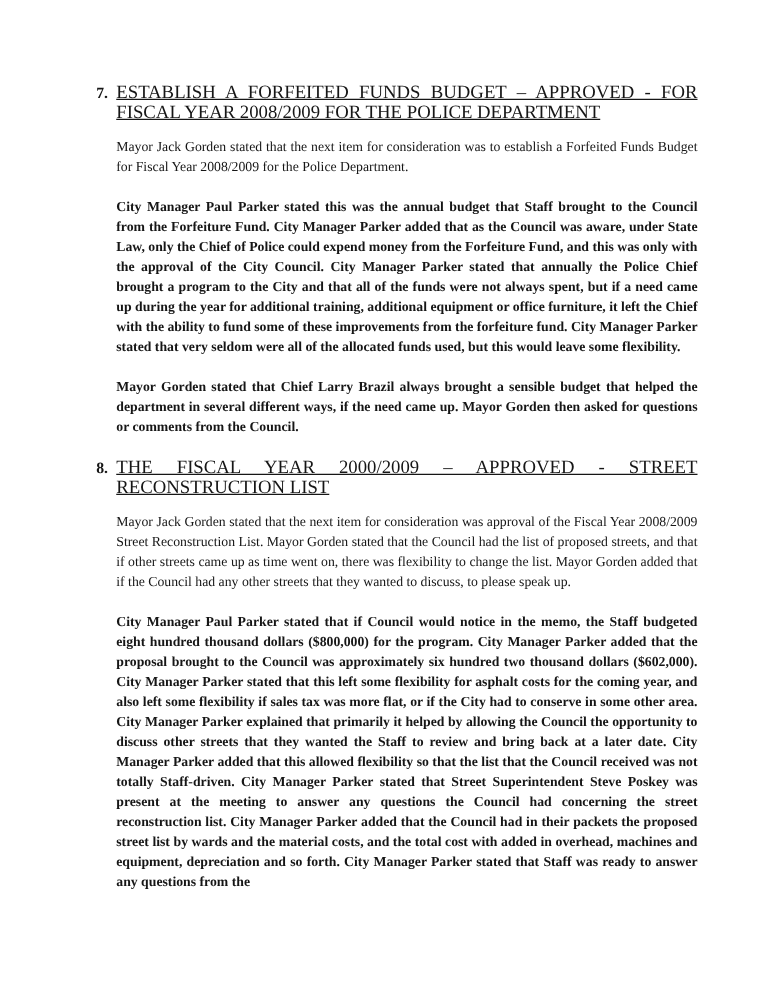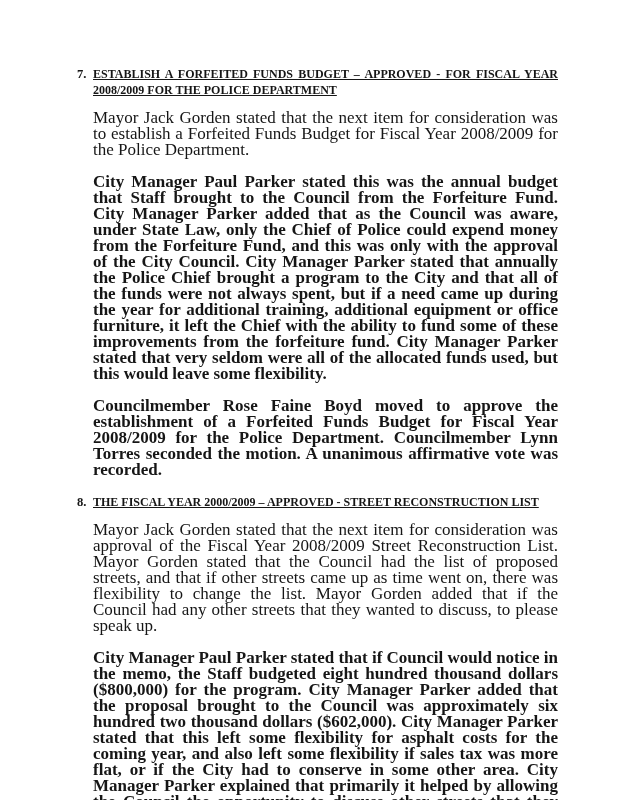--- a/index.html
+++ b/index.html
@@ -28,32 +28,32 @@
   .section-num {
     flex: 0 0 16px;
     width: 16px;
     font-size: 12.6px;
     line-height: 16px;
     font-weight: bold;
   }
   .section-heading {
     margin: 0;
     flex: 1 1 auto;
-    font-size: 12px;
+    font-size: 15px;
     line-height: 16px;
-    font-weight: bold;
+    font-weight: normal;
     text-decoration: underline;
     text-align: justify;
   }
   .section-body {
     margin-left: 16px;
   }
   .section-body p {
     margin: 12px 0 16px 0;
-    font-size: 17px;
+    font-size: 11px;
     line-height: 16px;
     text-align: justify;
   }
   .section-body p + p {
     margin-top: 16px;
     font-weight: bold;
   }
 </style>
 </head>
 <body>
@@ -61,21 +61,21 @@
 <div class="page">
 
   <section class="doc-section">
     <div class="heading-row">
       <span class="section-num">7.</span>
       <h2 class="section-heading">ESTABLISH A FORFEITED FUNDS BUDGET – APPROVED - FOR FISCAL YEAR 2008/2009 FOR THE POLICE DEPARTMENT</h2>
     </div>
     <div class="section-body">
       <p>Mayor Jack Gorden stated that the next item for consideration was to establish a Forfeited Funds Budget for Fiscal Year 2008/2009 for the Police Department.</p>
       <p>City Manager Paul Parker stated this was the annual budget that Staff brought to the Council from the Forfeiture Fund.  City Manager Parker added that as the Council was aware, under State Law, only the Chief of Police could expend money from the Forfeiture Fund, and this was only with the approval of the City Council.  City Manager Parker stated that annually the Police Chief brought a program to the City and that all of the funds were not always spent, but if a need came up during the year for additional training, additional equipment or office furniture, it left the Chief with the ability to fund some of these improvements from the forfeiture fund.  City Manager Parker stated that very seldom were all of the allocated funds used, but this would leave some flexibility.</p>
-      <p>Councilmember Rose Faine Boyd moved to approve the establishment of a Forfeited Funds Budget for Fiscal Year 2008/2009 for the Police Department.  Councilmember Lynn Torres seconded the motion.  A unanimous affirmative vote was recorded.</p>
+      <p>Mayor Gorden stated that Chief Larry Brazil always brought a sensible budget that helped the department in several different ways, if the need came up.  Mayor Gorden then asked for questions or comments from the Council.</p>
     </div>
   </section>
 
   <section class="doc-section">
     <div class="heading-row">
       <span class="section-num">8.</span>
       <h2 class="section-heading">THE FISCAL YEAR 2000/2009 – APPROVED - STREET RECONSTRUCTION LIST</h2>
     </div>
     <div class="section-body">
       <p>Mayor Jack Gorden stated that the next item for consideration was approval of the Fiscal Year 2008/2009 Street Reconstruction List.  Mayor Gorden stated that the Council had the list of proposed streets, and that if other streets came up as time went on, there was flexibility to change the list.  Mayor Gorden added that if the Council had any other streets that they wanted to discuss, to please speak up.</p>

